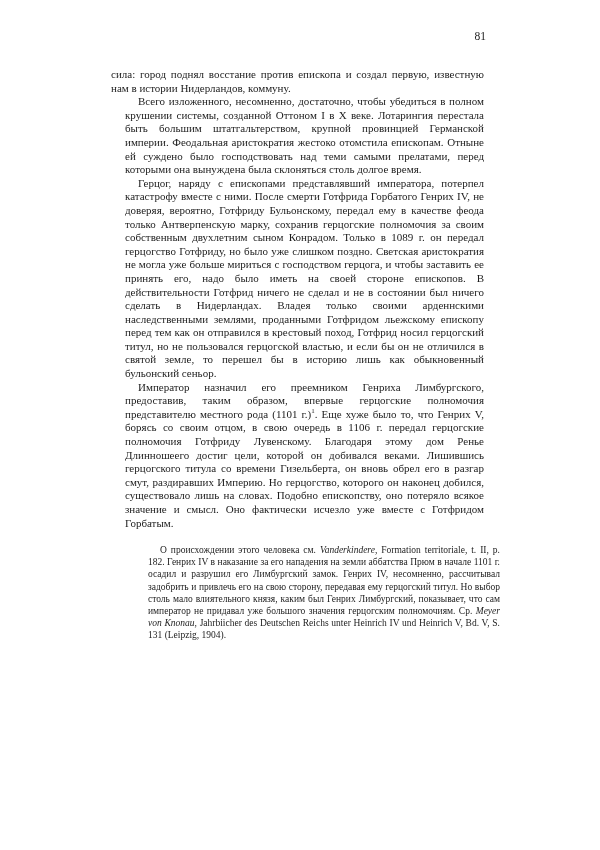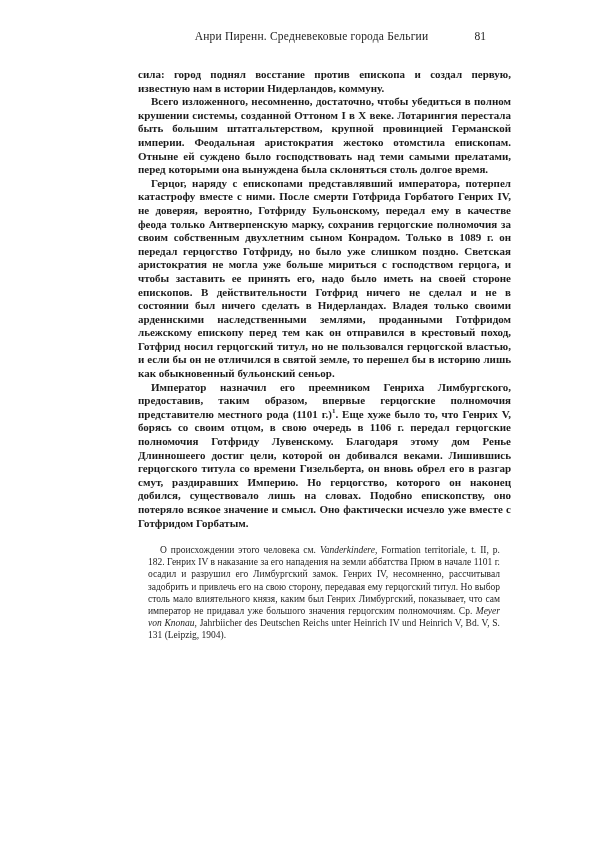--- a/index.html
+++ b/index.html
@@ -30,32 +30,32 @@
     letter-spacing: 0.2px;
   }
   .page-header .pagenum {
     position: absolute;
     right: 12px;
     top: 0;
   }
   .body-text {
     position: absolute;
     top: 68px;
-    left: 138px;
+    left: 111px;
     width: 373px;
     font-size: 11px;
     line-height: 13.6px;
     text-align: justify;
-    font-weight: bold;
   }
   .body-text p.para {
     margin: 0;
   }
   .body-text p.para.indent {
     text-indent: 13px;
+    margin-left: 14px;
   }
   .footnote-block {
     position: absolute;
     top: 544px;
     left: 148px;
     width: 352px;
     font-size: 9.5px;
     line-height: 12.2px;
     text-align: justify;
   }
@@ -71,21 +71,20 @@
     font-size: 7px;
     line-height: 0;
   }
 </style>
 </head>
 <body>
 
 <div class="page">
 
   <div class="page-header">
-    <span class="title">Анри Пиренн.  Средневековые города Бельгии</span>
     <span class="pagenum">81</span>
   </div>
 
   <div class="body-text">
       <p class="para"><span>сила: город поднял восстание против епископа и создал первую, известную нам в истории Нидерландов,  коммуну.</span></p>
       <p class="para indent"><span>Всего изложенного, несомненно, достаточно, чтобы убедиться в полном крушении системы, созданной Оттоном I в X веке. Лотарингия перестала быть большим штатгальтерством, крупной провинцией Германской империи. Феодальная аристократия жестоко отомстила епископам. Отныне ей суждено было господствовать над теми самыми прелатами, перед которыми она вынуждена была склоняться столь долгое время.</span></p>
       <p class="para indent"><span>Герцог, наряду с епископами представлявший императора, потерпел катастрофу вместе с ними. После смерти Готфрида Горбатого Генрих IV, не доверяя, вероятно, Готфриду Бульонскому, передал ему в качестве феода только Антверпенскую марку, сохранив герцогские полномочия за своим собственным двухлетним сыном Конрадом. Только в 1089 г. он передал герцогство Готфриду, но было уже слишком поздно. Светская аристократия не могла уже больше мириться с господством герцога, и чтобы заставить ее принять его, надо было иметь на своей стороне епископов. В действительности Готфрид ничего не сделал и не в состоянии был ничего сделать в Нидерландах. Владея только своими арденнскими наследственными землями, проданными Готфридом льежскому епископу перед тем как он отправился в крестовый поход, Готфрид носил герцогский титул, но не пользовался герцогской властью, и если бы он не отличился в святой земле, то перешел бы в историю лишь как обыкновенный бульонский сеньор.</span></p>
       <p class="para indent"><span>Император назначил его преемником Генриха Лимбургского, предоставив, таким образом, впервые герцогские полномочия представителю местного рода (1101 г.)</span><sup>1</sup><span>. Еще хуже было то, что Генрих V, борясь со своим отцом, в свою очередь в 1106 г. передал герцогские полномочия Готфриду Лувенскому. Благодаря этому дом Ренье Длинношеего достиг цели, которой он добивался веками. Лишившись герцогского титула со времени Гизельберта, он вновь обрел его в разгар смут, раздиравших Империю. Но герцогство, которого он наконец добился, существовало лишь на словах. Подобно епископству, оно потеряло всякое значение и смысл. Оно фактически исчезло уже вместе с Готфридом Горбатым.</span></p>
     </div>
 

